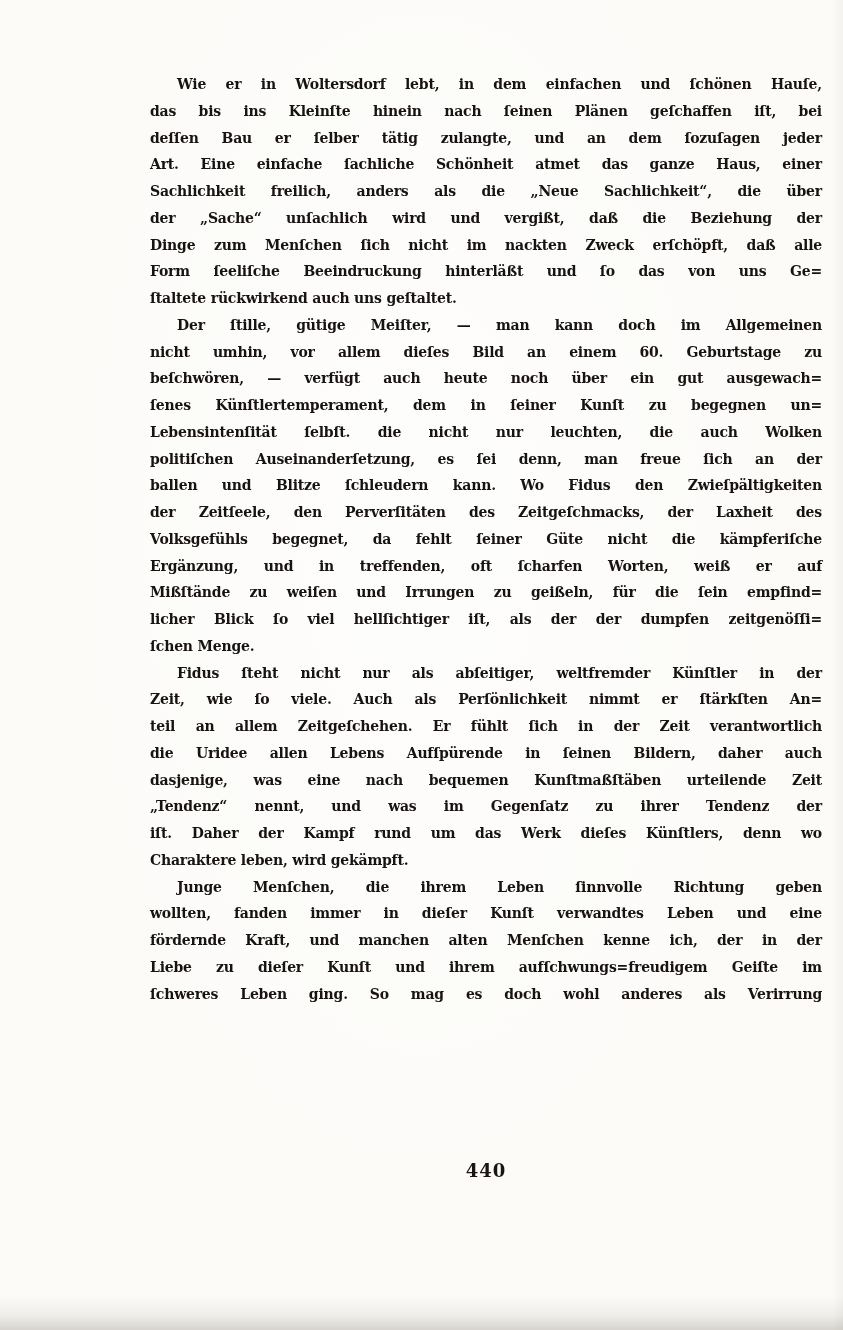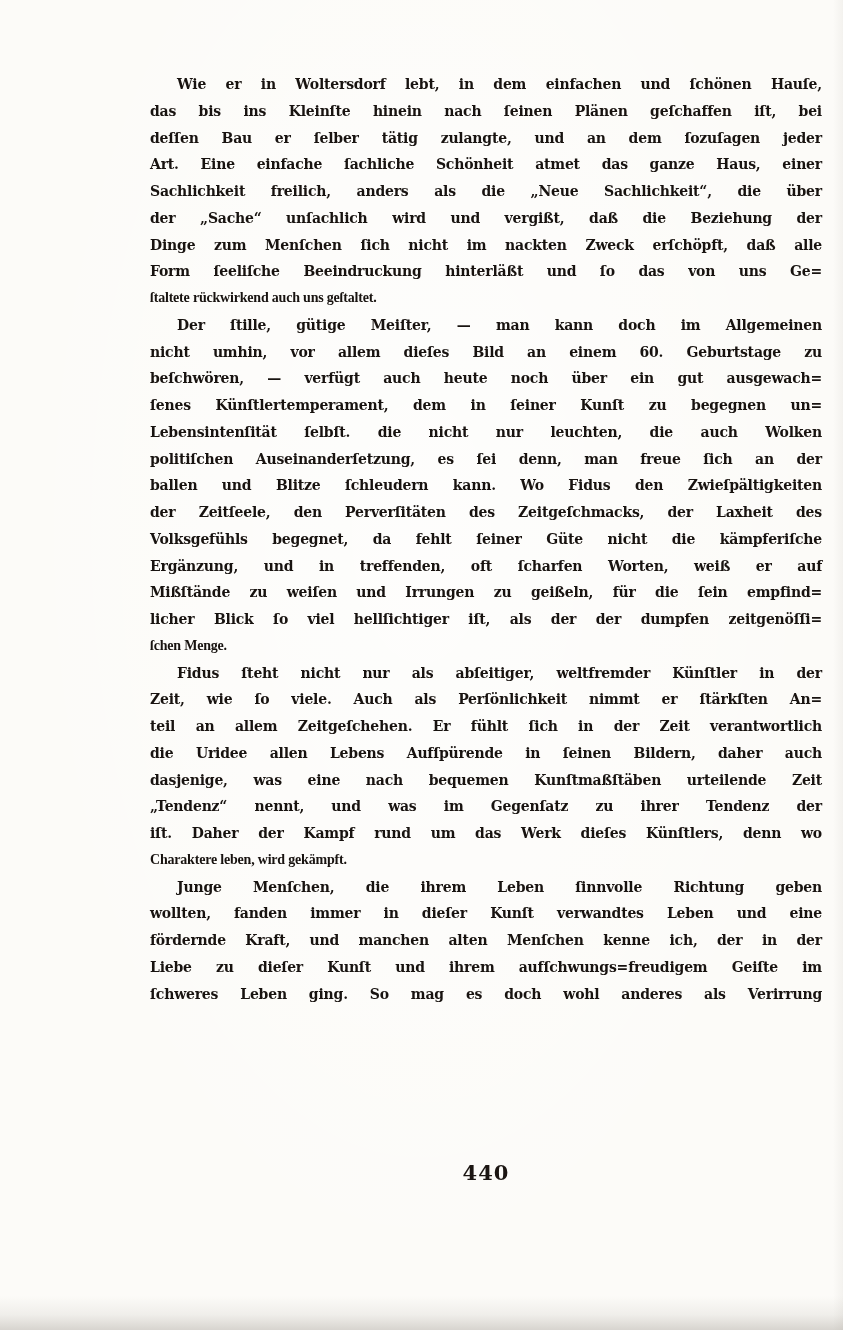--- a/index.html
+++ b/index.html
@@ -33,28 +33,28 @@
     font-weight: 700;
     color: #181310;
     line-height: 26.75px;
     height: 26.75px;
     letter-spacing: -0.2px;
     text-align: justify;
     text-align-last: justify;
     white-space: normal;
   }
   .line.first { text-indent: 27px; }
-  .line.last  { text-align-last: left; font-family: Liberation Serif, serif; }
+  .line.last  { text-align-last: left; }
   .page-number {
     position: absolute;
     top: 1160px;
     left: 150px;
     width: 672px;
     text-align: center;
-    font-size: 21px;
+    font-size: 18px;
     font-weight: 700;
     color: #1b1512;
     letter-spacing: 1px;
   }
   .bottom-edge {
     position: absolute;
     left: 0;
     right: 0;
     bottom: 0;
     height: 34px;

